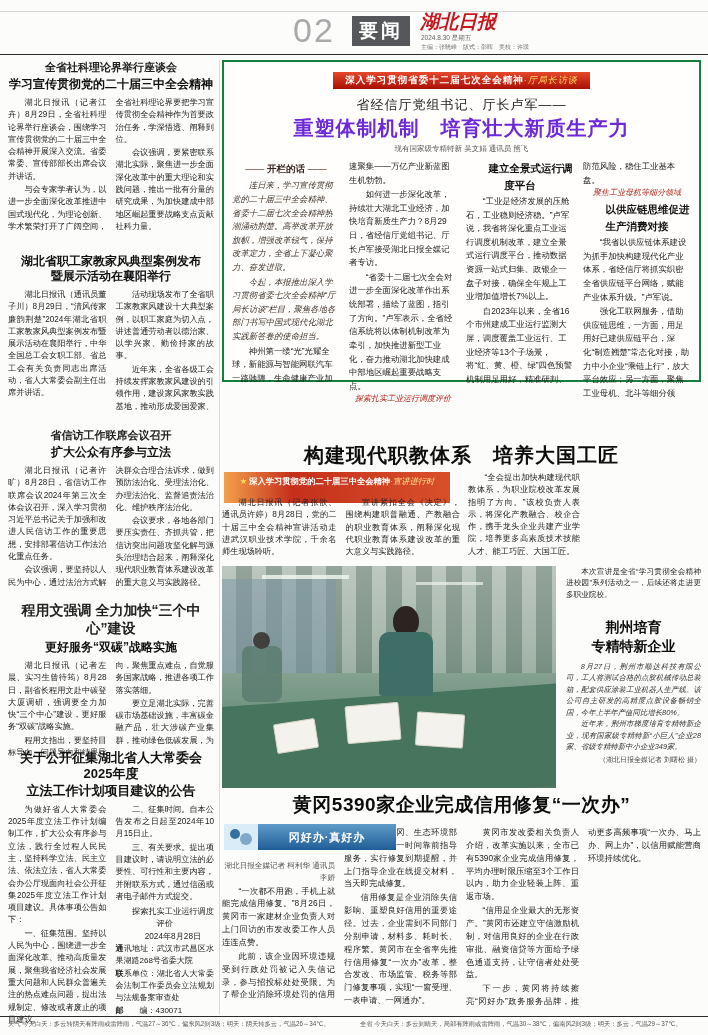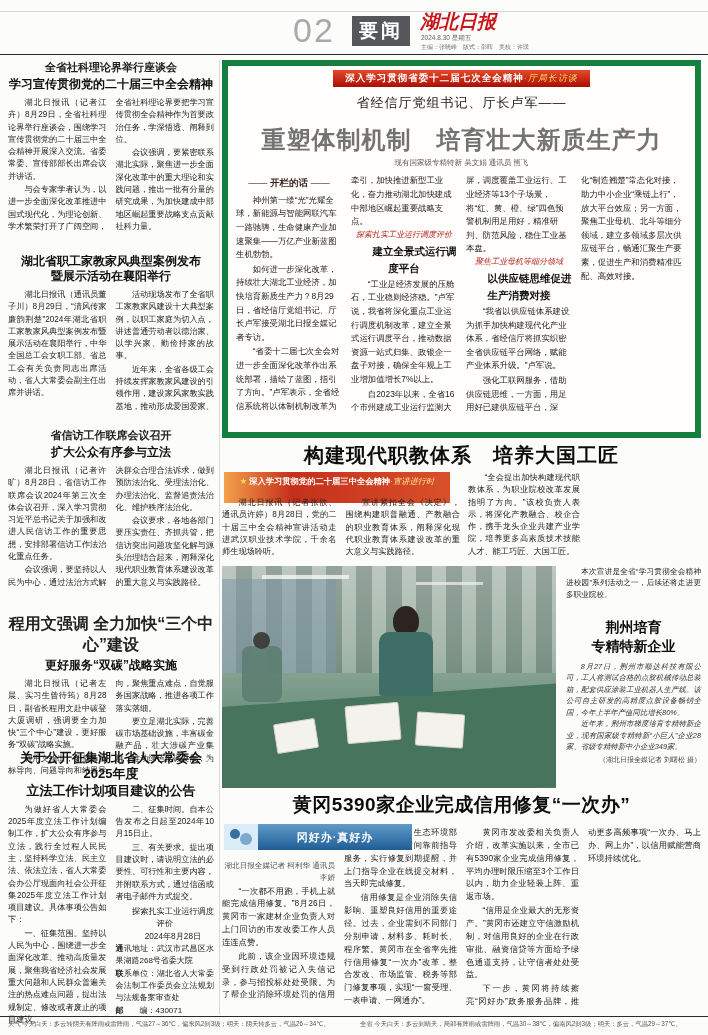--- a/index.html
+++ b/index.html
@@ -27,28 +27,28 @@
   .cols2{column-count:2;column-gap:9px;column-fill:auto;overflow:hidden;}
   .cols4{column-count:4;column-gap:9px;column-fill:auto;overflow:hidden;}
   .left-art{left:8px;width:206px;}
   .left-art .art-body{margin-top:5px;}
   .sig{text-align:center;font-size:8.2px;margin-top:3px;}
   .sig p{margin:0;}
   .contact p{margin:0 0 1px;text-indent:0;font-size:8px;}
   .contact p::first-letter{font-weight:bold;}
 
   
-  .featured{left:222px;top:60px;width:479px;height:378px;border:6px solid #15803d;
-        background:#fffefc;box-sizing:border-box;padding:2px 8px;}
+  .featured{left:222px;top:60px;width:479px;height:322px;border:2px solid #15803d;
+        background:#fffefc;box-sizing:border-box;padding:8px 8px;}
   .topic-banner{display:table;margin:2px auto 0;padding:2px 12px;
         background:linear-gradient(180deg,#e6492a,#a90f06);color:#fff;font-size:9.5px;
         font-weight:bold;letter-spacing:1px;}
   .topic-banner .tail{color:#ffd95e;font-style:italic;font-weight:normal;font-size:9px;}
   .f-dek{margin-top:7px;text-align:center;font-size:13px;color:#222;letter-spacing:1px;}
-  .f-head{margin-top:15px;text-align:center;font-size:24px;font-weight:900;color:#737373;
+  .f-head{margin-top:3px;text-align:center;font-size:20px;font-weight:900;color:#6d28d9;
         letter-spacing:1px;line-height:1.1;}
   .f-byline{margin-top:5px;text-align:center;font-size:7.5px;color:#555;}
   .f-body{margin-top:6px;height:252px;font-size:8.4px;line-height:1.62;}
   .f-body p{margin:0 0 1px;text-indent:2em;}
   .intro-title{text-align:center;font-weight:bold;font-size:9.5px;color:#3a241c;margin:1px 0 3px;}
   .intro-title::before{content:"—— ";color:#8a6f62;}
   .intro-title::after{content:" ——";color:#8a6f62;}
   .intro p{font-style:italic;color:#43342c;}
   .f-kicker{font-size:8px;color:#b3231a;text-align:center;text-indent:0!important;
         margin:6px 0 1px;font-style:italic;}
@@ -93,21 +93,21 @@
   .jz-cap{margin-top:5px;font-size:7.4px;line-height:1.55;text-align:justify;color:#333;font-style:italic;}
   .jz-cap p{margin:0;text-indent:2em;}
   .jz-credit{margin-top:2px;font-size:7px;color:#444;text-align:right;}
 
   
   .hg{left:222px;top:792px;width:479px;height:224px;}
   .hg-head{text-align:center;font-size:19px;font-weight:900;color:#0d0d0d;margin:0;letter-spacing:.5px;}
   .hg-body{margin-top:8px;height:186px;font-size:8.3px;line-height:1.55;}
   .hg-body p{margin:0 0 1px;text-indent:2em;}
   .hg-spacer{height:34px;}
-  .hg-banner{position:absolute;left:2px;top:32px;width:188px;height:26px;
+  .hg-banner{position:absolute;left:2px;top:32px;width:172px;height:26px;
         background:linear-gradient(180deg,#5f9cc9,#1f5d96);display:flex;align-items:center;}
   .hg-mascot{width:34px;height:100%;background:#d9ecf8;position:relative;}
   .hg-mascot::before{content:"";position:absolute;left:6px;top:5px;width:10px;height:10px;border-radius:50%;background:#35719f;}
   .hg-mascot::after{content:"";position:absolute;left:16px;top:9px;width:12px;height:12px;border-radius:50%;background:#7fa9cc;}
   .hg-banner .lbl{flex:1;color:#fff;font-size:11px;font-weight:bold;text-align:center;letter-spacing:1px;}
   .hg-byline{text-align:right;text-indent:0!important;color:#555;font-size:7.6px;}
 
   
   .foot-rule{left:0;top:1016px;width:708px;height:1px;background:#2b2b2b;}
   .weather{left:0;top:1020px;width:708px;font-size:6.3px;color:#555;display:flex;}
@@ -153,21 +153,21 @@
     <div class="art-kicker">省信访工作联席会议召开</div>
     <div class="art-head">扩大公众有序参与立法</div>
     <div class="art-body body-text cols2" style="height:128px;">
         <p>湖北日报讯（记者许旷）8月28日，省信访工作联席会议2024年第三次全体会议召开，深入学习贯彻习近平总书记关于加强和改进人民信访工作的重要思想，安排部署信访工作法治化重点任务。</p>
         <p>会议强调，要坚持以人民为中心，通过法治方式解决群众合理合法诉求，做到预防法治化、受理法治化、办理法治化、监督追责法治化、维护秩序法治化。</p>
         <p>会议要求，各地各部门要压实责任、齐抓共管，把信访突出问题攻坚化解与源头治理结合起来，阐释深化现代职业教育体系建设改革的重大意义与实践路径。</p>
       </div>
   </div>
 
   <div class="abs left-art" style="top:602px;height:146px;">
-    <div class="art-kicker" style="font-size:16px;margin-top:12px;">程用文强调 全力加快“三个中心”建设</div>
+    <div class="art-kicker" style="font-size:14px;">程用文强调 全力加快“三个中心”建设</div>
     <div class="art-head">更好服务“双碳”战略实施</div>
     <div class="art-body body-text cols2" style="height:102px;">
         <p>湖北日报讯（记者左晨、实习生曾待筠）8月28日，副省长程用文赴中碳登大厦调研，强调要全力加快“三个中心”建设，更好服务“双碳”战略实施。</p>
         <p>程用文指出，要坚持目标导向、问题导向和结果导向，聚焦重点难点，自觉服务国家战略，推进各项工作落实落细。</p>
         <p>要立足湖北实际，完善碳市场基础设施，丰富碳金融产品，壮大涉碳产业集群，推动绿色低碳发展，为实现碳达峰碳中和目标作出湖北贡献。</p>
       </div>
   </div>
 
   <div class="abs left-art" style="top:750px;height:264px;">
     <div class="art-head" style="font-size:13px;">关于公开征集湖北省人大常委会2025年度</div>
@@ -195,20 +195,24 @@
     <div class="topic-banner">
       <span>深入学习贯彻省委十二届七次全会精神</span>
       <span class="tail">·厅局长访谈</span>
     </div>
     <div class="f-dek">省经信厅党组书记、厅长卢军——</div>
     <div class="f-head">重塑体制机制　培育壮大新质生产力</div>
     <div class="f-byline">现有国家级专精特新 吴文娟 通讯员 熊飞</div>
     <div class="f-body cols4">
       <div class="intro">
         <div class="intro-title">开栏的话</div>
+        <div>
+            <p>连日来，学习宣传贯彻党的二十届三中全会精神、省委十二届七次全会精神热潮涌动荆楚。高举改革开放旗帜，增强改革锐气，保持改革定力，全省上下凝心聚力、奋发进取。</p>
+            <p>今起，本报推出深入学习贯彻省委七次全会精神“厅局长访谈”栏目，聚焦各地各部门书写中国式现代化湖北实践新答卷的使命担当。</p>
+          </div>
       </div>
       <div>
           <p>神州第一缕“光”光耀全球，新能源与智能网联汽车一路驰骋，生命健康产业加速聚集——万亿产业新蓝图生机勃勃。</p>
           <p>如何进一步深化改革，持续壮大湖北工业经济，加快培育新质生产力？8月29日，省经信厅党组书记、厅长卢军接受湖北日报全媒记者专访。</p>
           <p>“省委十二届七次全会对进一步全面深化改革作出系统部署，描绘了蓝图，指引了方向。”卢军表示，全省经信系统将以体制机制改革为牵引，加快推进新型工业化，奋力推动湖北加快建成中部地区崛起重要战略支点。</p>
         </div>
 
       <p class="f-kicker">探索扎实工业运行调度评价</p>
       <p class="f-sub">建立全景式运行调度平台</p>
       <div>

